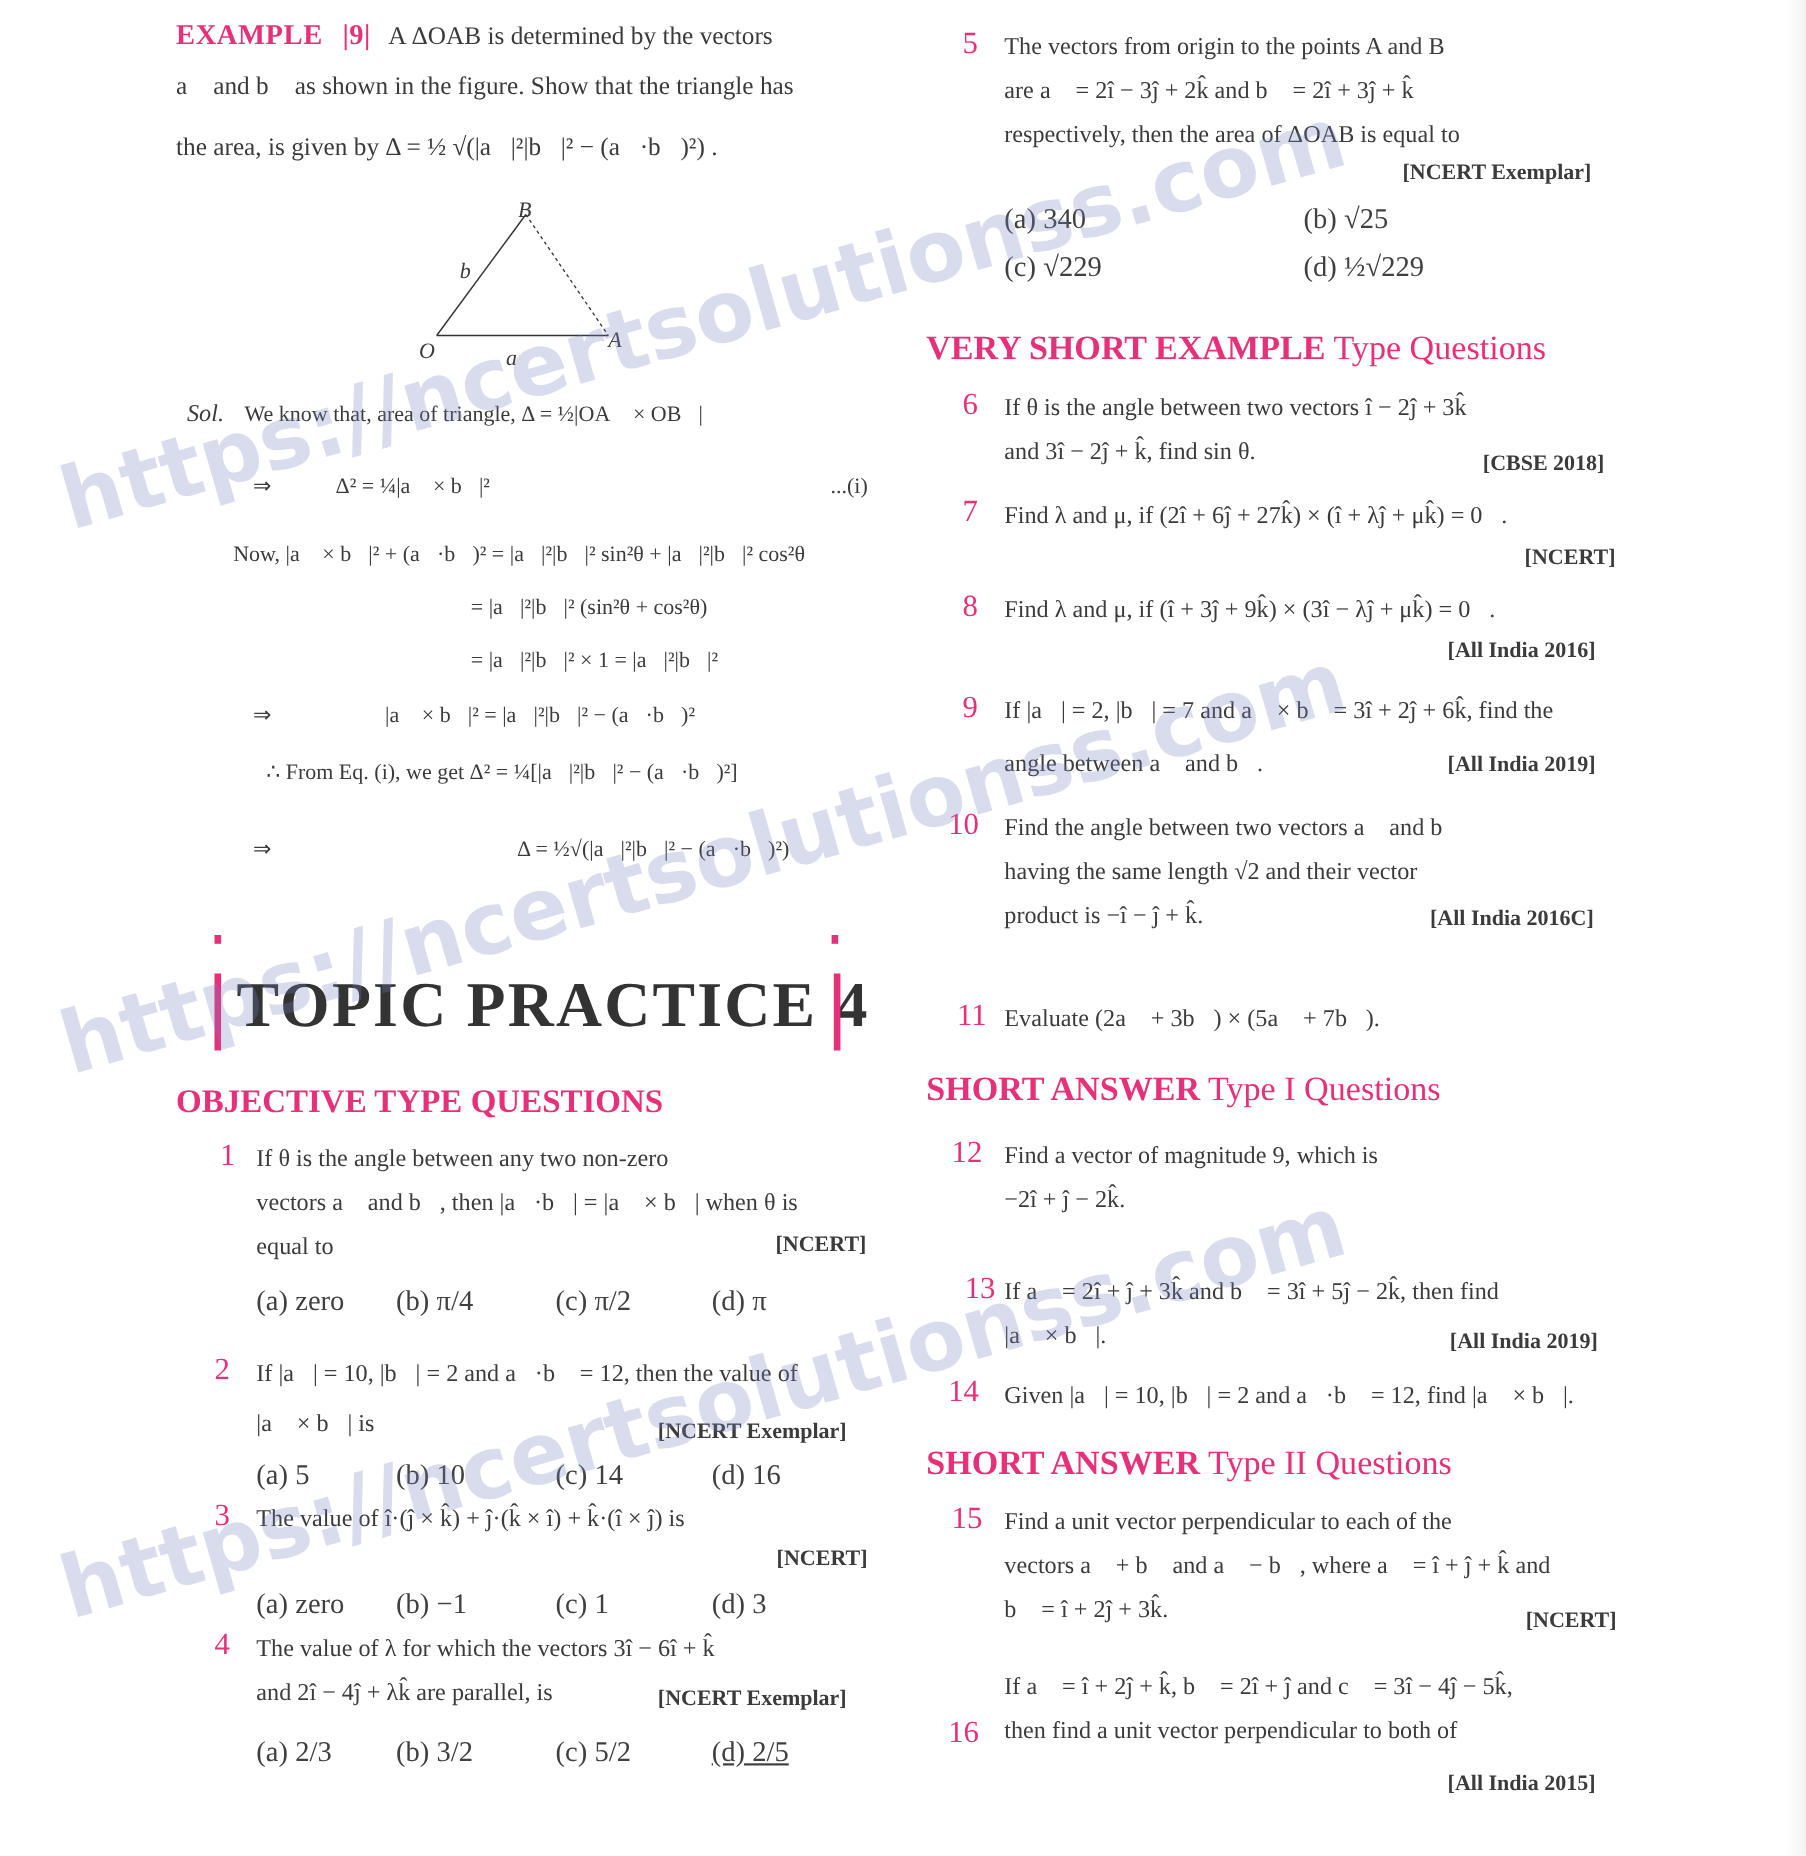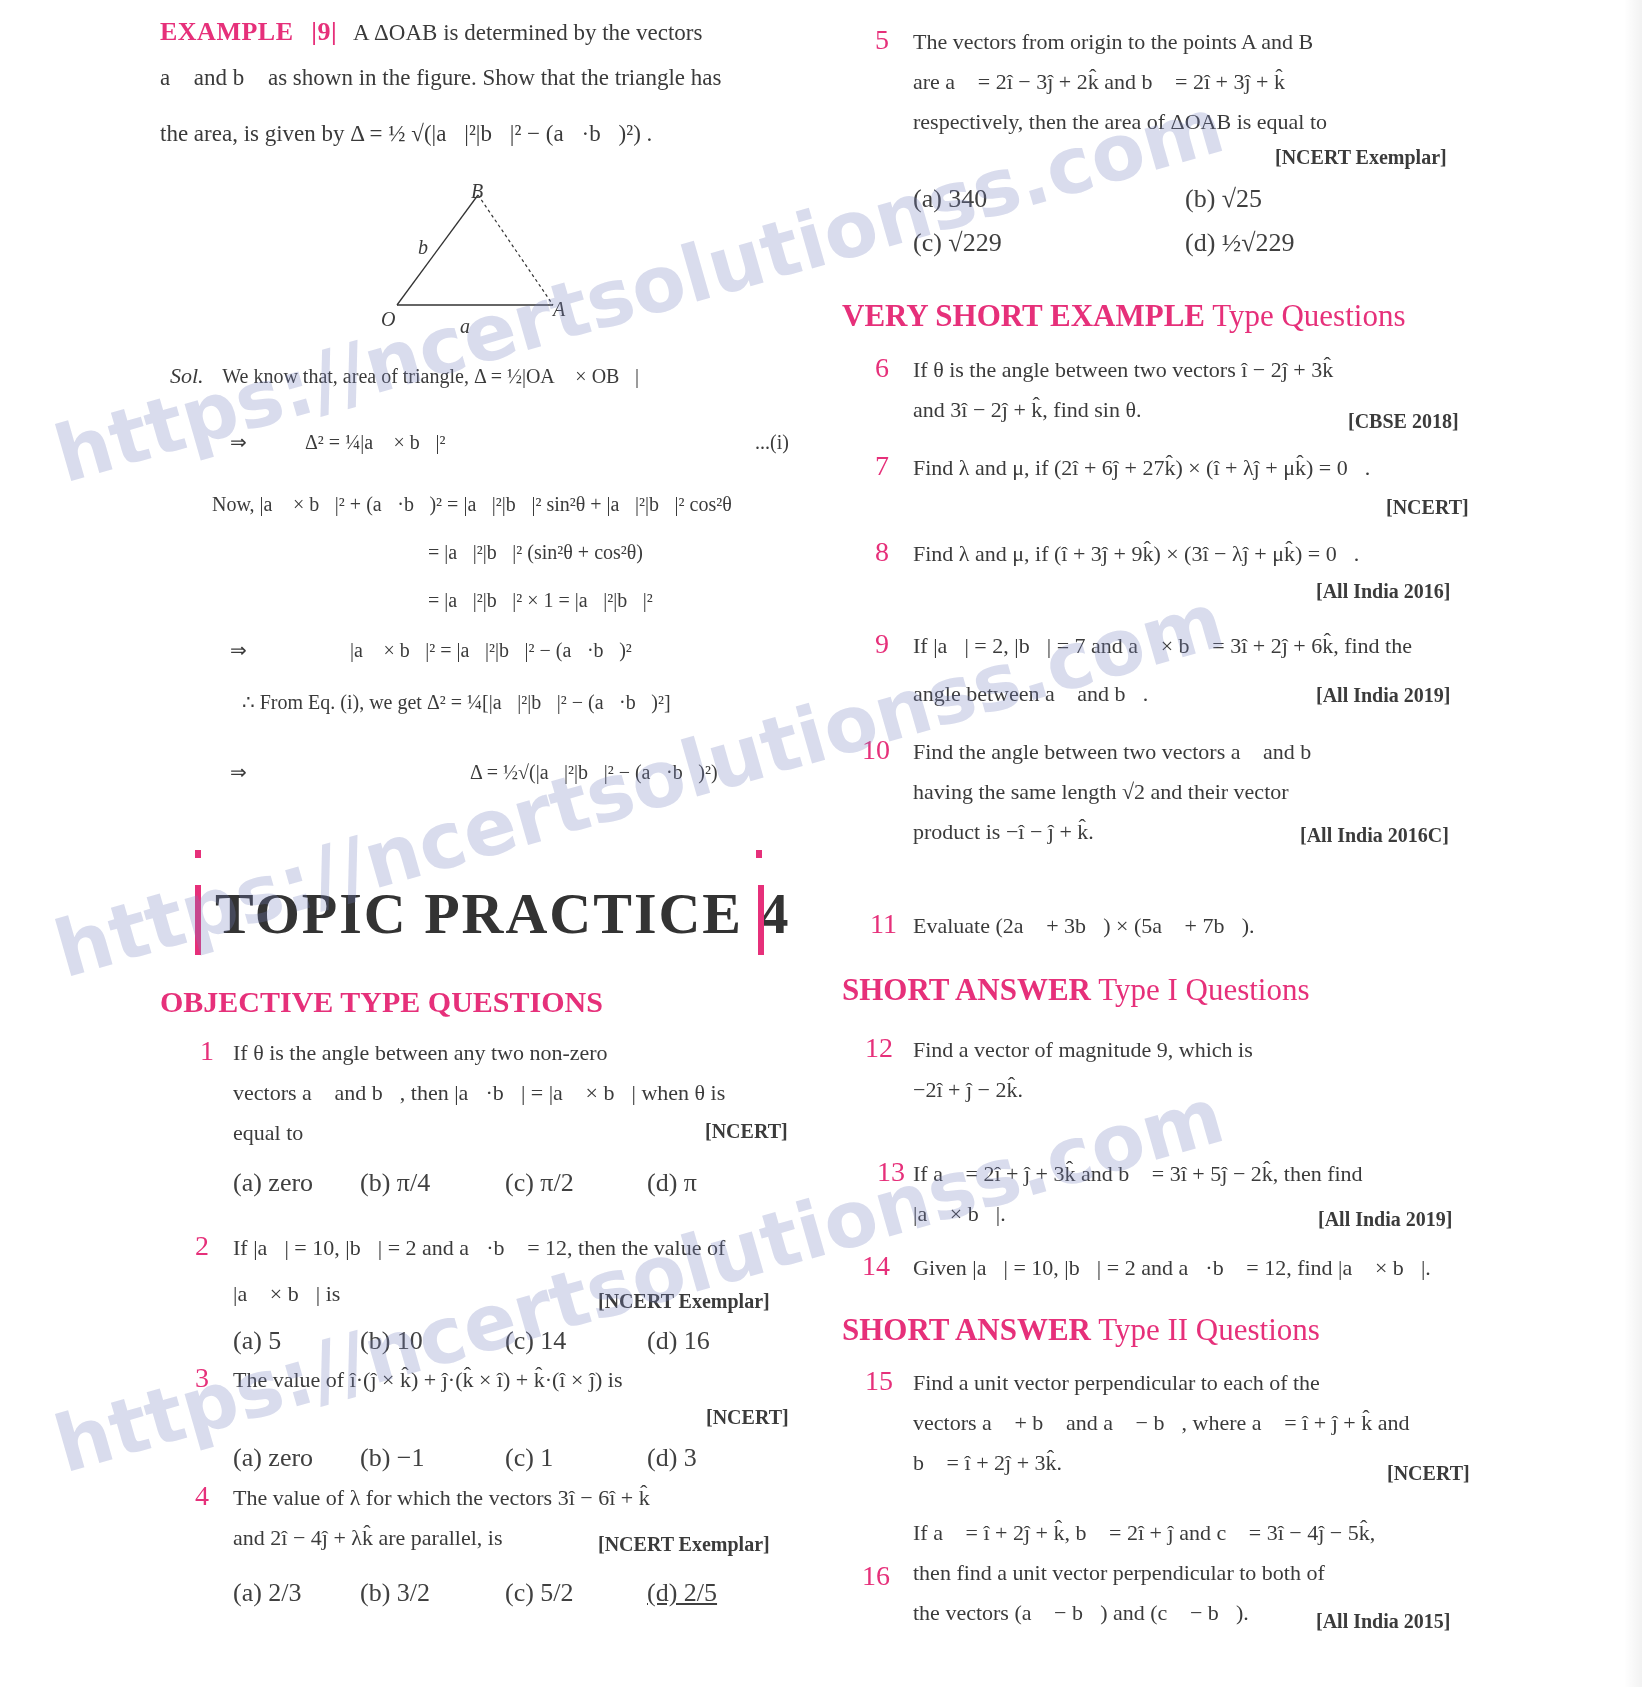--- a/index.html
+++ b/index.html
@@ -210,21 +210,20 @@
     <div>Find a unit vector perpendicular to each of the</div>
     <div>vectors a⃗ + b⃗ and a⃗ − b⃗, where a⃗ = î + ĵ + k̂ and</div>
     <div>b⃗ = î + 2ĵ + 3k̂.</div>
   </div>
   <div class="src" style="left:1387px; top:1462px;">[NCERT]</div>
 
   <div class="qnum" style="left:862px; top:1560px;">16</div>
   <div class="qtext" style="left:913px; top:1513px;">
     <div>If a⃗ = î + 2ĵ + k̂, b⃗ = 2î + ĵ and c⃗ = 3î − 4ĵ − 5k̂,</div>
     <div>then find a unit vector perpendicular to both of</div>
-    <div>the vectors (a⃗ − b⃗) and (c⃗ − b⃗).</div>
   </div>
   <div class="src" style="left:1316px; top:1610px;">[All India 2015]</div>
 
   <div class="watermark" style="left:70px; top:410px;">https://ncertsolutionss.com</div>
   <div class="watermark" style="left:70px; top:905px;">https://ncertsolutionss.com</div>
   <div class="watermark" style="left:70px; top:1400px;">https://ncertsolutionss.com</div>
 
   <div class="right-shadow"></div>
 </div>
 

